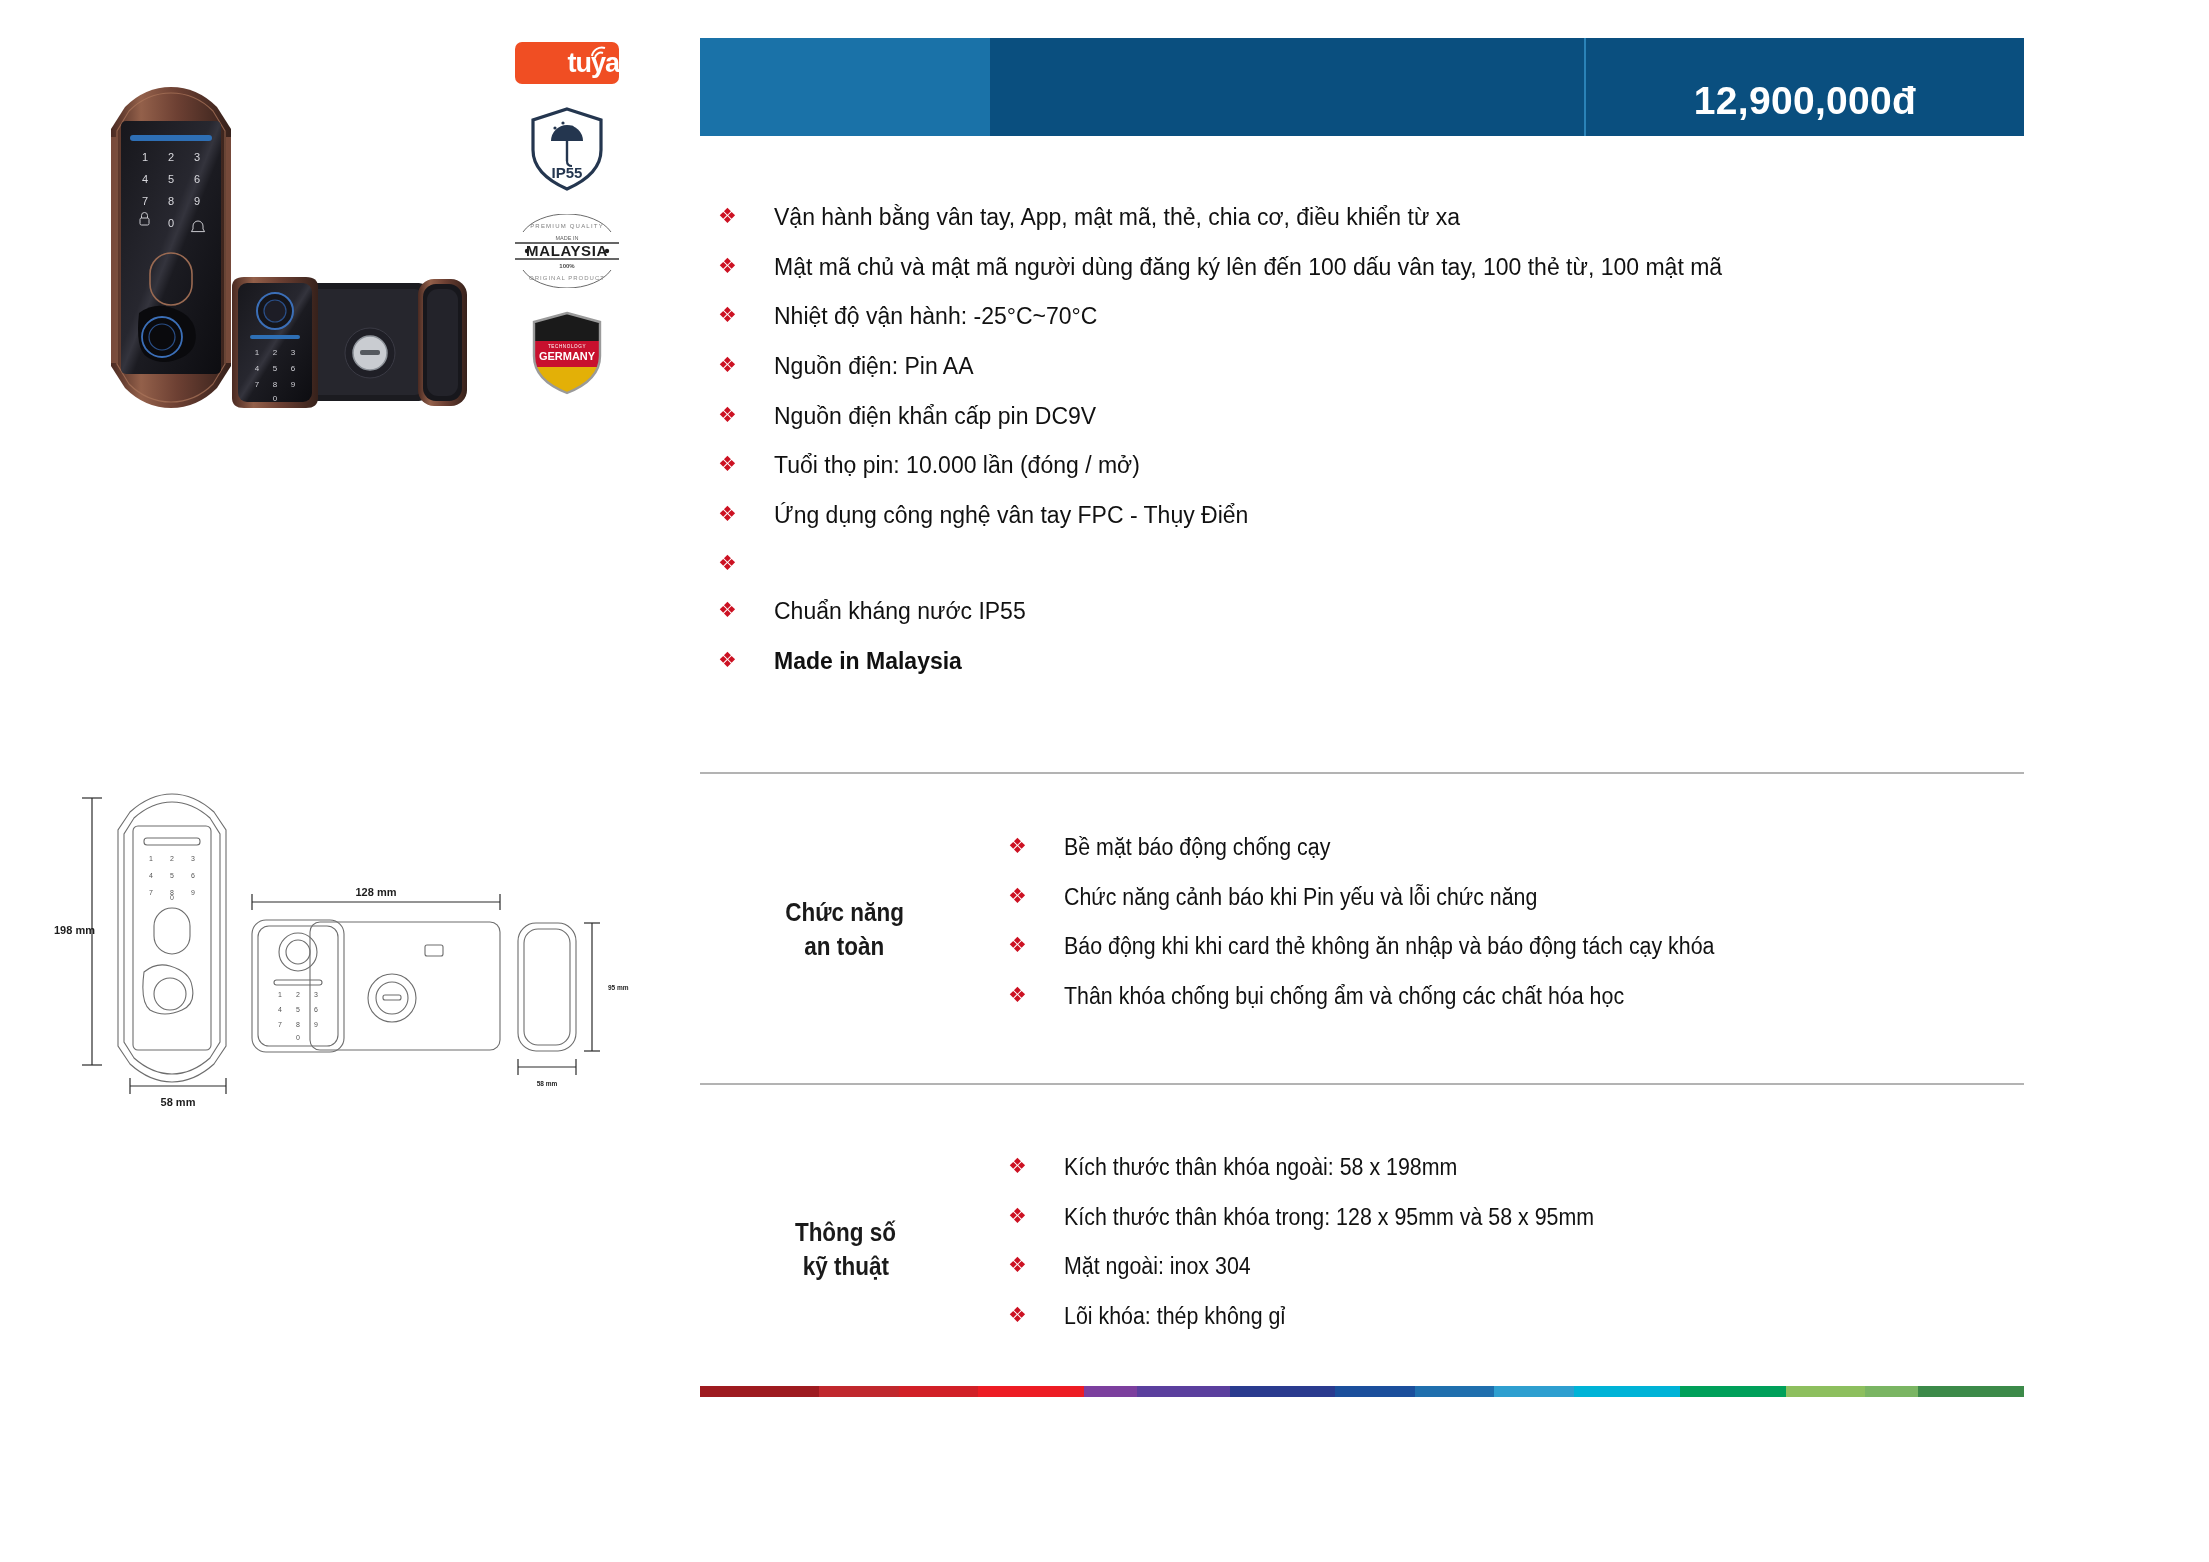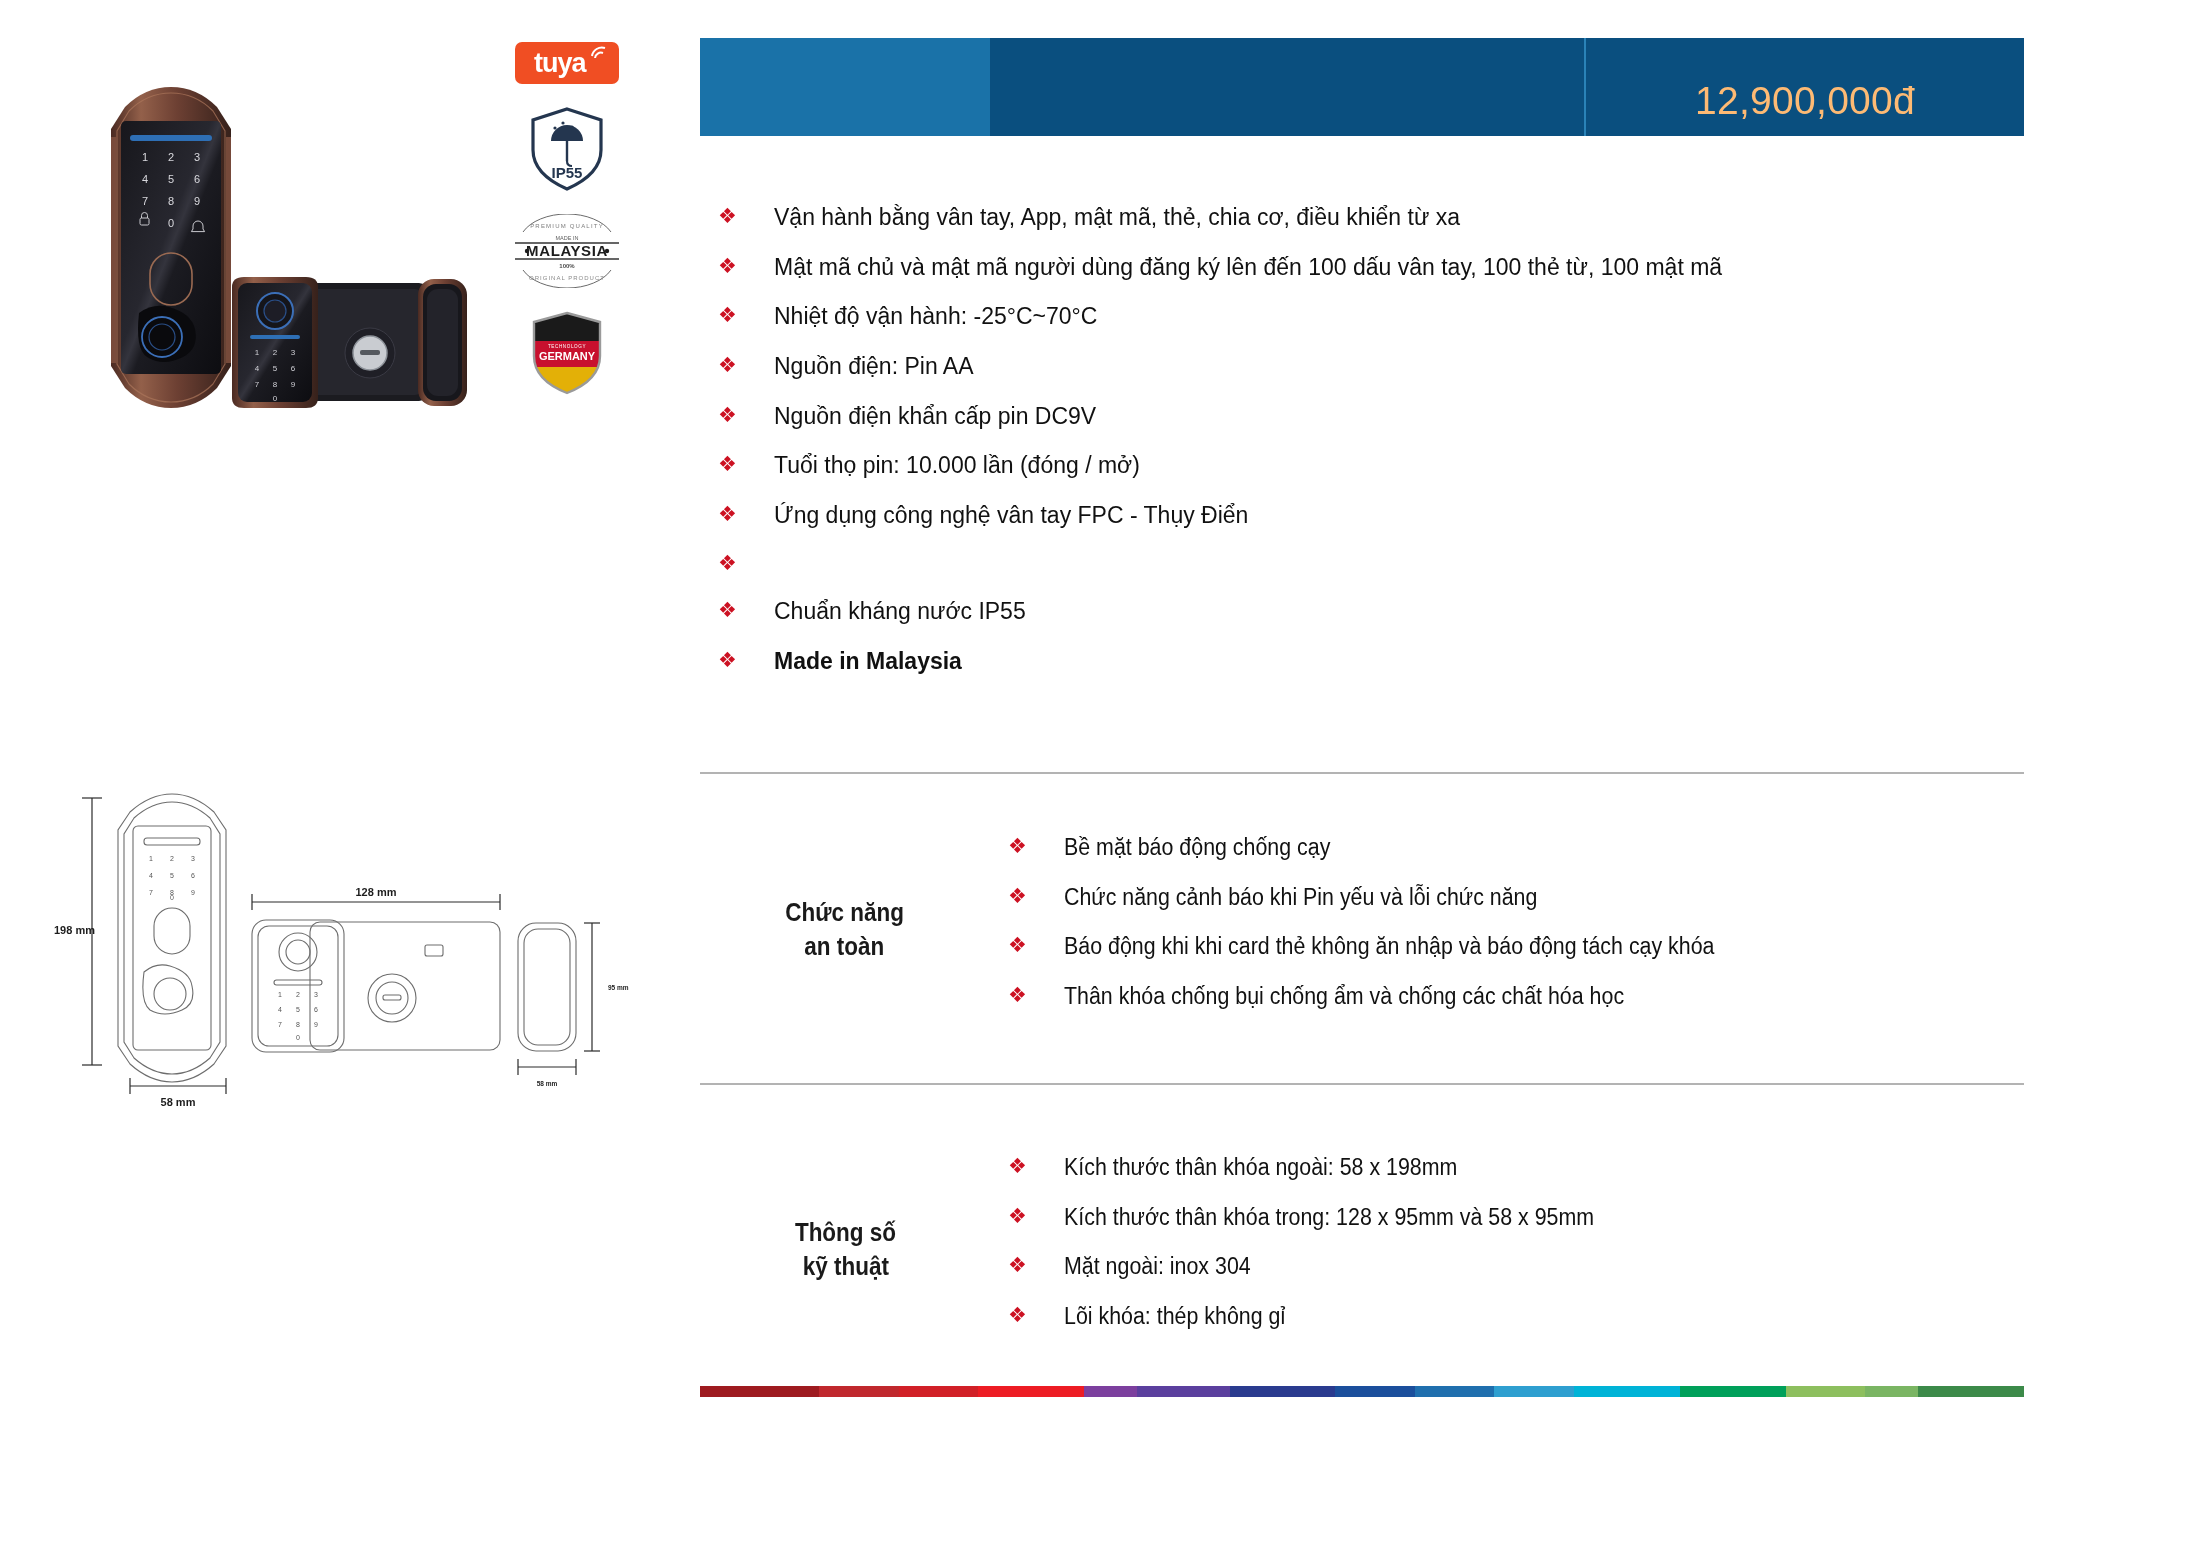--- a/index.html
+++ b/index.html
@@ -42,21 +42,21 @@
 
   
   .right-col { position: absolute; left: 700px; top: 0; width: 1509px; height: 1562px; }
 
   .header { position: absolute; left: 0; top: 38px; width: 1324px; height: 98px; display: flex; }
   .header-left-block { width: 290px; background: #1a72a8; }
   .header-title-block { flex: 1; background: #0a4f7f; padding: 14px 0 0 28px; }
   .header-sku { color: #ffffff; font-size: 30px; font-weight: 700; line-height: 1.18; letter-spacing: 0.2px; }
   .header-sub { color: #ffffff; font-size: 25px; font-weight: 400; line-height: 1.2; margin-top: 3px; }
   .header-price-block { width: 440px; background: #0a4f7f; display: flex; align-items: center; justify-content: center; border-left: 2px solid #2a83b8; }
-  .header-price { color: #fdba74; font-size: 39px; font-weight: 400; letter-spacing: 0.3px; margin-top: 28px; }
+  .header-price { color: #ffffff; font-size: 39px; font-weight: 700; letter-spacing: 0.3px; margin-top: 28px; }
 
   .section { position: relative; display: flex; }
   .sec-label { width: 290px; display: flex; align-items: center; justify-content: center; text-align: center; }
   .sec-label span { font-size: 26px; font-weight: 700; color: #1a1a1a; line-height: 1.32; }
   .sec-list { flex: 1; padding-left: 18px; }
 
   .bullet-row { display: flex; align-items: flex-start; margin-bottom: 14px; }
   .bullet-mark { color: #cc1122; font-size: 21px; width: 56px; flex: none; line-height: 1.55; text-align: left; }
   .bullet-text { font-size: 23px; color: #111111; line-height: 1.55; max-width: 960px; }
   .bullet-text.bold { font-weight: 700; }
@@ -160,21 +160,21 @@
 
       <svg class="lock-side" viewBox="0 0 55 135">
         <rect x="3" y="4" width="49" height="127" rx="16" fill="url(#bez)"></rect>
         <rect x="8" y="9" width="39" height="117" rx="13" fill="#17171c"></rect>
         <rect x="12" y="14" width="31" height="107" rx="11" fill="#23232a"></rect>
       </svg>
 
       <div class="badges">
 
         <div class="badge">
-          <div class="badge-tuya" style="display:flex;align-items:center;justify-content:flex-start;padding-left:19px;">
+          <div class="badge-tuya" style="display:flex;align-items:center;justify-content:flex-end;padding-left:19px;">
             <span>tuya</span>
             <svg class="wifi" viewBox="0 0 16 14">
               <path d="M1 10 a10 10 0 0 1 13 -8" fill="none" stroke="#fff" stroke-width="2"></path>
               <path d="M4 12 a6 6 0 0 1 8 -5" fill="none" stroke="#fff" stroke-width="2"></path>
             </svg>
           </div>
         </div>
 
         <div class="badge badge-ip55">
           <svg viewBox="0 0 78 86" width="78" height="86">

